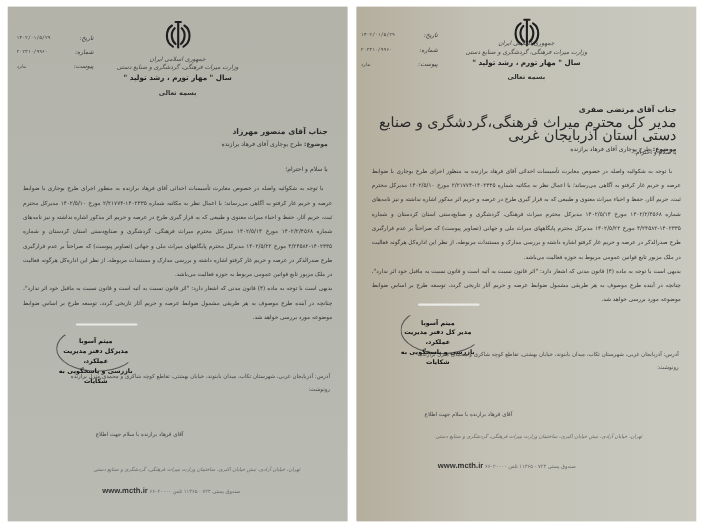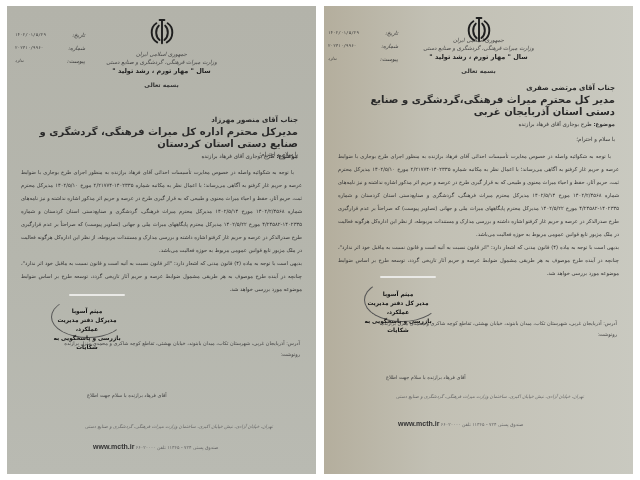--- a/index.html
+++ b/index.html
@@ -24,21 +24,21 @@
   .head-lines .year { font-size: 6.5px; font-weight: bold; color: #222; line-height: 9px; margin-top: 1px; }
   .head-lines .bism { font-size: 6px; font-weight: bold; color: #333; line-height: 9px; margin-top: 4px; }
 
   .meta { position: absolute; top: 22px; left: 6px; width: 70px; direction: rtl; }
   .meta-row { display: flex; justify-content: space-between; font-size: 5px; color: #3a3a3a; height: 13px; align-items: center; }
   .meta-row .k { font-family: "DejaVu Serif", serif; font-style: italic; font-size: 5.5px; }
   .meta-row .v { font-family: "DejaVu Sans Mono", monospace; font-size: 4.3px; direction: ltr; }
 
   .addressee { position: absolute; top: 96px; right: 18px; left: 14px; }
   .addressee .name { font-size: 7px; font-weight: bold; line-height: 12px; }
-  .addressee .title { font-size: 10px; font-weight: bold; line-height: 12px; }
+  .addressee .title { font-size: 13px; font-weight: normal; line-height: 12px; }
   .subject { font-size: 5.5px; line-height: 12px; color: #333; }
   .subject b { font-weight: bold; }
 
   .greeting { position: absolute; right: 18px; font-size: 5.5px; color: #333; }
   .body-text {
     position: absolute; right: 14px; left: 14px;
     font-size: 5.2px; line-height: 13px; color: #333; text-align: justify;
   }
   .body-text p { margin: 0; }
   .body-text p.indent { text-indent: 8px; }
@@ -84,21 +84,20 @@
         <span class="k">شماره:</span>
         <span class="v">۲۰۲۳۱۰/۹۹۶۰</span>
       </div>
     <div class="meta-row" style="direction:rtl;">
         <span class="k">پیوست:</span>
         <span class="v" style="font-family:'DejaVu Serif',serif;font-style:italic;">ندارد</span>
       </div>
   </div>
   <div class="addressee" style="top:108px;">
     <div class="name">جناب آقای منصور مهرزاد</div>
-    <div class="title">مدیرکل محترم اداره کل میراث فرهنگی، گردشگری و صنایع دستی استان کردستان</div>
     <div class="subject"><b>موضوع:</b> <span>طرح بوجاری آقای فرهاد برازنده</span></div>
   </div>
   <div class="greeting" style="top:145px;">با سلام و احترام؛</div>
   <div class="body-text" style="top:160px;">
     <p class="indent">با توجه به شکوائیه واصله در خصوص مغایرت تأسیسات احداثی آقای فرهاد برازنده به منظور اجرای طرح بوجاری با ضوابط عرصه و حریم غار کرفتو به آگاهی می‌رساند؛ با اعمال نظر به مکاتبه شماره ۱۴۰۲۳۳۵-۲/۲۱۷۷۴ مورخ ۱۴۰۲/۵/۱۰ مدیرکل محترم ثبت، حریم آثار، حفظ و احیاء میراث معنوی و طبیعی که به قرار گیری طرح در عرصه و حریم اثر مذکور اشاره نداشته و نیز نامه‌های شماره ۱۴۰۲/۲/۴۵۶۸ مورخ ۱۴۰۲/۵/۱۴ مدیرکل محترم میراث فرهنگی، گردشگری و صنایع‌دستی استان کردستان و شماره ۱۴۰۲۳۳۵-۴/۲۴۵۸۲ مورخ ۱۴۰۲/۵/۲۲ مدیرکل محترم پایگاههای میراث ملی و جهانی (تصاویر پیوست) که صراحتاً بر عدم قرارگیری طرح صدرالذکر در عرصه و حریم غار کرفتو اشاره داشته و بررسی مدارک و مستندات مربوطه، از نظر این اداره‌کل هرگونه فعالیت در ملک مزبور تابع قوانین عمومی مربوط به حوزه فعالیت می‌باشد.</p>
     <p>بدیهی است با توجه به ماده (۴) قانون مدنی که اشعار دارد: "اثر قانون نسبت به آتیه است و قانون نسبت به ماقبل خود اثر ندارد"، چنانچه در آینده طرح موصوف به هر طریقی مشمول ضوابط عرصه و حریم آثار تاریخی گردد، توسعه طرح بر اساس ضوابط موضوعه مورد بررسی خواهد شد.</p>
   </div>
   <div class="sig-line" style="top:288px; left:62px; width:56px;"></div>
   <div class="sig-loop" style="top:290px; left:44px; width:72px; height:40px;"></div>
   <div class="sig" style="top:301px; left:40px; width:80px;">
@@ -144,21 +143,21 @@
       </div>
     <div class="meta-row" style="direction:rtl;">
         <span class="k">شماره:</span>
         <span class="v">۲۰۲۳۱۰/۹۹۶۰</span>
       </div>
     <div class="meta-row" style="direction:rtl;">
         <span class="k">پیوست:</span>
         <span class="v" style="font-family:'DejaVu Serif',serif;font-style:italic;">ندارد</span>
       </div>
   </div>
-  <div class="addressee" style="top:76px;">
+  <div class="addressee" style="top:88px;">
     <div class="name">جناب آقای مرتضی صفری</div>
     <div class="title">مدیر کل محترم میراث فرهنگی،گردشگری و صنایع دستی استان آذربایجان  غربی</div>
     <div class="subject"><b>موضوع:</b> <span>طرح بوجاری آقای فرهاد برازنده</span></div>
   </div>
   <div class="greeting" style="top:130px;">با سلام و احترام؛</div>
   <div class="body-text" style="top:144px;">
     <p class="indent">با توجه به شکوائیه واصله در خصوص مغایرت تأسیسات احداثی آقای فرهاد برازنده به منظور اجرای طرح بوجاری با ضوابط عرصه و حریم غار کرفتو به آگاهی می‌رساند؛ با اعمال نظر به مکاتبه شماره ۱۴۰۲۳۳۵-۲/۲۱۷۷۴ مورخ ۱۴۰۲/۵/۱۰ مدیرکل محترم ثبت، حریم آثار، حفظ و احیاء میراث معنوی و طبیعی که به قرار گیری طرح در عرصه و حریم اثر مذکور اشاره نداشته و نیز نامه‌های شماره ۱۴۰۲/۲/۴۵۶۸ مورخ ۱۴۰۲/۵/۱۴ مدیرکل محترم میراث فرهنگی، گردشگری و صنایع‌دستی استان کردستان و شماره ۱۴۰۲۳۳۵-۴/۲۴۵۸۲ مورخ ۱۴۰۲/۵/۲۲ مدیرکل محترم پایگاههای میراث ملی و جهانی (تصاویر پیوست) که صراحتاً بر عدم قرارگیری طرح صدرالذکر در عرصه و حریم غار کرفتو اشاره داشته و بررسی مدارک و مستندات مربوطه، از نظر این اداره‌کل هرگونه فعالیت در ملک مزبور تابع قوانین عمومی مربوط به حوزه فعالیت می‌باشد.</p>
     <p>بدیهی است با توجه به ماده (۴) قانون مدنی که اشعار دارد: "اثر قانون نسبت به آتیه است و قانون نسبت به ماقبل خود اثر ندارد"، چنانچه در آینده طرح موصوف به هر طریقی مشمول ضوابط عرصه و حریم آثار تاریخی گردد، توسعه طرح بر اساس ضوابط موضوعه مورد بررسی خواهد شد.</p>
   </div>
   <div class="sig-line" style="top:270px; left:56px; width:56px;"></div>

